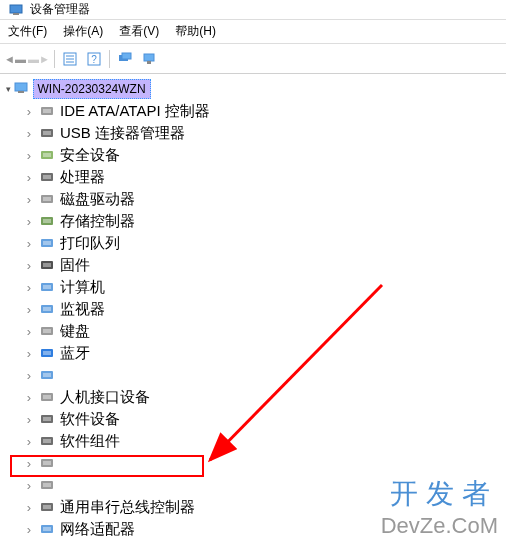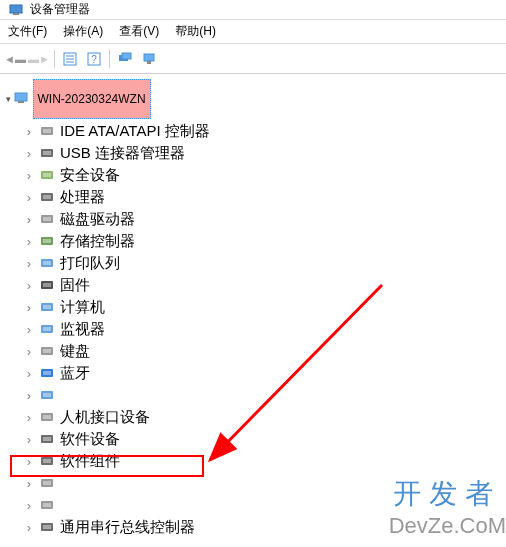--- a/index.html
+++ b/index.html
@@ -7,28 +7,28 @@
     .titlebar { display: flex; align-items: center; padding: 5px 8px; background: #fff; border-bottom: 1px solid #ddd; height: 20px; }
     .titlebar .app-icon { width: 16px; height: 16px; margin-right: 6px; }
     .titlebar .title { font-size: 12px; }
     .menubar { display: flex; padding: 2px 0; border-bottom: 1px solid #ddd; height: 24px; align-items: center; }
     .menubar .menu-item { padding: 2px 8px; cursor: default; }
     .toolbar { display: flex; align-items: center; padding: 2px 4px; border-bottom: 1px solid #d0d0d0; height: 30px; gap: 2px; }
     .toolbar .tool-btn { width: 22px; height: 22px; display: flex; align-items: center; justify-content: center; cursor: default; border: 1px solid transparent; }
     .toolbar .sep { width: 1px; height: 18px; background: #ccc; margin: 0 2px; }
     .tree { padding: 4px 0; overflow-y: auto; height: calc(547px - 82px); }
     .tree-root { display: flex; align-items: center; padding: 1px 4px; margin-left: 2px; }
-    .tree-root .root-label { background: #fca5a5; padding: 12px 4px; border: 1px dotted #3399ff; }
+    .tree-root .root-label { background: #c4b5fd; padding: 2px 4px; border: 1px dotted #3399ff; }
     .tree-item { display: flex; align-items: center; padding: 1px 4px; margin-left: 18px; height: 22px; }
     .tree-item .expand { width: 14px; height: 14px; display: flex; align-items: center; justify-content: center; color: #666; font-size: 10px; cursor: default; }
     .tree-item .device-icon { width: 18px; height: 18px; margin: 0 4px 0 2px; display: flex; align-items: center; justify-content: center; }
     .tree-item .label { font-size: 15px; }
     .highlight-box { position: absolute; border: 2.5px solid #ff0000; pointer-events: none; }
     .arrow-line { position: absolute; pointer-events: none; }
-    .watermark { position: absolute; right: 0; bottom: 8px; text-align: center; pointer-events: none; }
+    .watermark { position: absolute; right: 8px; bottom: 8px; text-align: right; pointer-events: none; }
     .watermark .wm-top { font-size: 28px; color: #4a8fd4; letter-spacing: 8px; font-family: "SimSun", serif; }
     .watermark .wm-bottom { font-size: 22px; color: #999; font-family: Arial, sans-serif; }
     svg.icon-svg { width: 16px; height: 16px; }
   </style>
 </head>
 <body>
 
 <div class="titlebar">
   <span class="app-icon">
     <svg class="icon-svg" viewBox="0 0 16 16">

